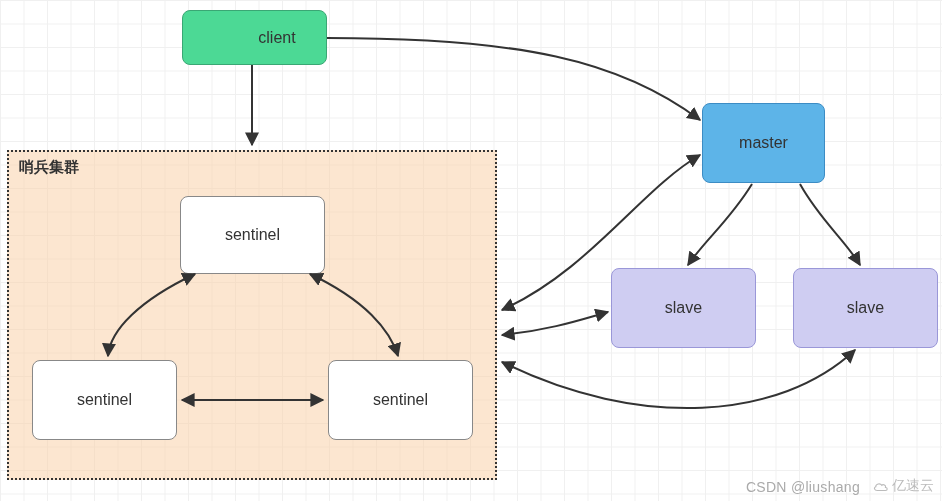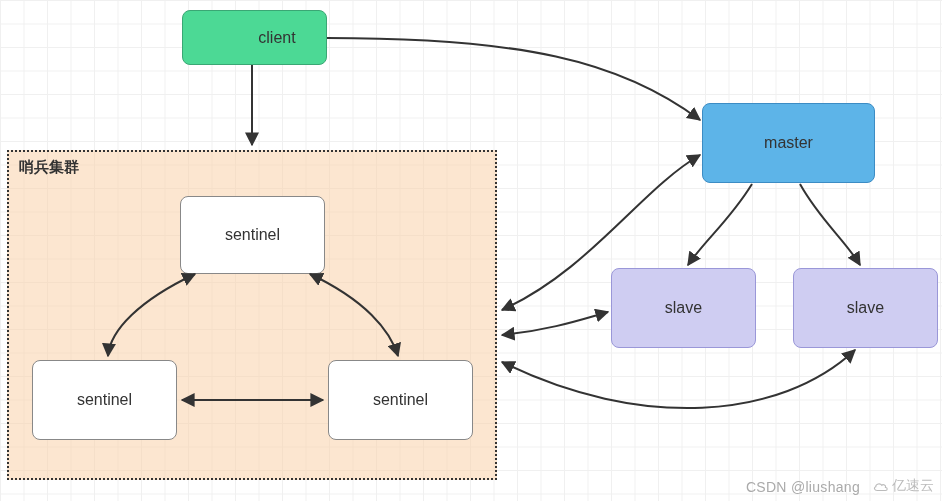--- a/index.html
+++ b/index.html
@@ -87,21 +87,21 @@
 <div class="canvas">
 
   <div class="group-box" style="left:7px; top:150px; width:490px; height:330px;">
     <div class="group-title">哨兵集群</div>
   </div>
 
   <div class="node client" style="left:182px; top:10px; width:145px; height:55px;padding-left:45px;">
     <span>client</span>
   </div>
 
-  <div class="node master" style="left:702px; top:103px; width:173px; height:80px;">
+  <div class="node master" style="left:702px; top:103px; width:123px; height:80px;">
     <span>master</span>
   </div>
 
   <div class="node slave" style="left:611px; top:268px; width:145px; height:80px;">
     <span>slave</span>
   </div>
 
   <div class="node slave" style="left:793px; top:268px; width:145px; height:80px;">
     <span>slave</span>
   </div>

